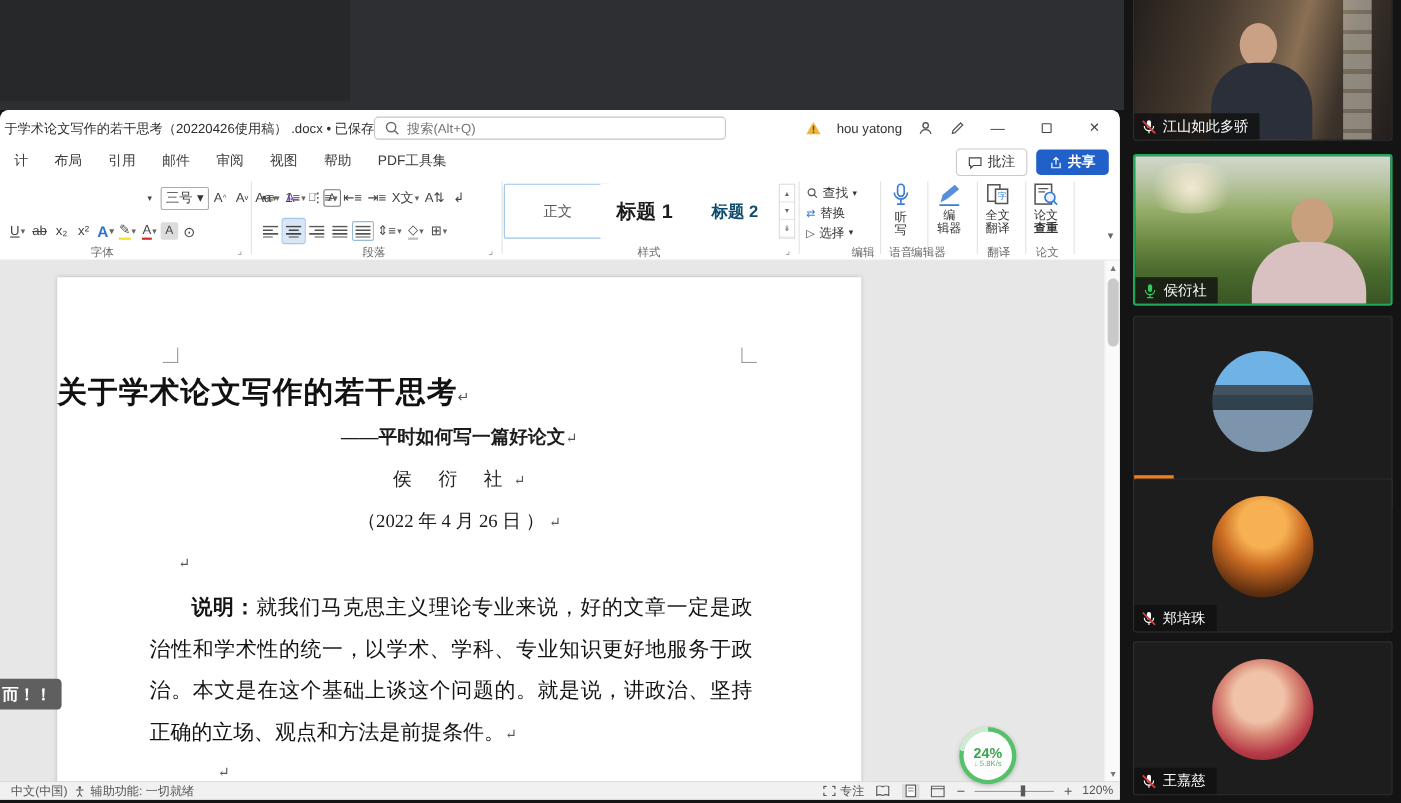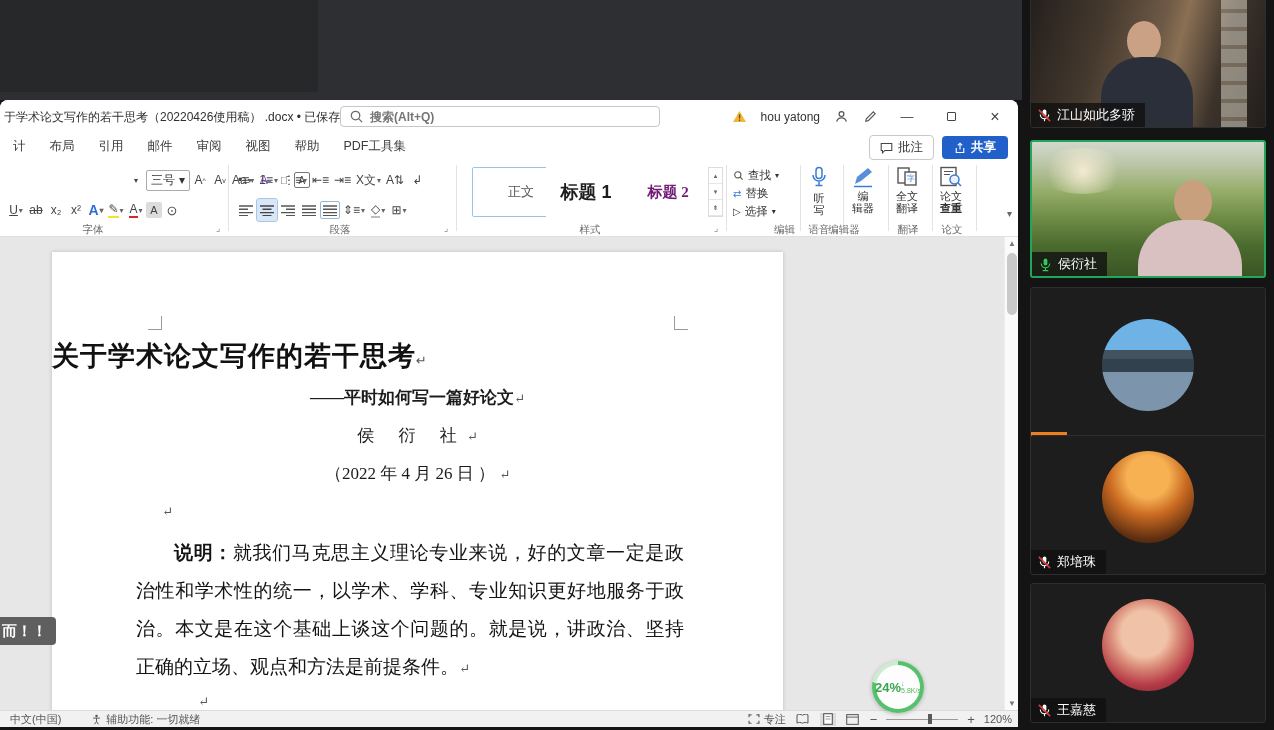--- a/index.html
+++ b/index.html
@@ -15,21 +15,21 @@
   .word { position:absolute; left:0; top:100px; width:1018px; height:627px; background:#fff;
     border-radius:8px 8px 0 0; overflow:hidden; font-size:12px; color:#333; }
 
   
   .titlebar { position:absolute; left:0; top:0; width:100%; height:33px; background:#fff; }
   .doc-title { position:absolute; left:4px; top:9px; font-size:12px; color:#2f2f2f; white-space:nowrap; }
   .doc-title .caret { color:#555; font-size:9px; margin-left:4px; }
   .searchbox { position:absolute; left:340px; top:6px; width:320px; height:21px; border:1px solid #c6c6c6;
     border-radius:4px; background:#fff; display:flex; align-items:center; padding:0 8px; gap:6px; }
   .searchbox input { border:none; outline:none; font-size:12px; color:#666; width:100%; background:transparent;
-    font-family:"Liberation Sans", sans-serif;font-weight:bold; }
+    font-family:"Liberation Sans", sans-serif; }
   .tb-right { position:absolute; right:8px; top:0; height:33px; display:flex; align-items:center; gap:14px; }
   .tb-right .acct { font-size:12px; color:#333; }
   .winbtn { width:30px; text-align:center; color:#444; font-size:13px; cursor:pointer; }
   .sq { display:inline-block; width:9px; height:9px; border:1.2px solid #444; border-radius:1px; }
 
   
   .tabrow { position:absolute; left:0; top:33px; width:100%; height:27px; background:#fff; display:flex; align-items:center; }
   .tabs { display:flex; gap:2px; padding-left:2px; }
   .tab { padding:4px 11px; font-size:12.5px; color:#3b3b3b; cursor:pointer; white-space:nowrap; }
   .tabrow-right { position:absolute; right:10px; top:2px; display:flex; gap:8px; align-items:center; }
@@ -95,39 +95,39 @@
   .d-body { text-indent:2em; }
 
   
   .vscroll { position:absolute; right:0; top:137px; width:14px; height:473px; background:#fafafa; border-left:1px solid #ededed; }
   .vscroll .arr { position:absolute; left:0; width:14px; height:13px; font-size:8px; color:#777; text-align:center; line-height:13px; cursor:pointer; }
   .vscroll .thumb { position:absolute; left:2px; top:16px; width:10px; height:62px; background:#c9c9c9; border-radius:5px; cursor:pointer; }
 
   
   .statusbar { position:absolute; left:0; top:610px; width:100%; height:17px; background:#f1f1f1;
     border-top:1px solid #dcdcdc; display:flex; align-items:center; font-size:11px; color:#555; }
-  .sb-left { display:flex; align-items:center; gap:30px; padding-left:10px; }
+  .sb-left { display:flex; align-items:center; gap:6px; padding-left:10px; }
   .sb-right { position:absolute; right:6px; display:flex; align-items:center; gap:9px; }
   .sb-item { display:flex; align-items:center; gap:4px; cursor:pointer; }
   .viewic { width:16px; height:13px; display:flex; align-items:center; justify-content:center; cursor:pointer; }
   .viewic.sel { background:#dcdcdc; }
   .zslider { position:relative; width:72px; height:12px; cursor:pointer; }
   .zslider .track { position:absolute; left:0; right:0; top:5.5px; height:1.5px; background:#9a9a9a; }
   .zslider .thumb { position:absolute; left:58%; top:1px; width:4px; height:10px; background:#5a5a5a; }
 
   
   .edge-tip { position:absolute; left:0; top:617px; width:56px; height:28px; background:#5f5f5f; color:#fff;
     font-size:15px; font-weight:bold; display:flex; align-items:center; padding-left:2px; border-radius:0 4px 4px 0;
     overflow:hidden; white-space:nowrap; z-index:5; }
 
   
   .ring-widget { position:absolute; left:872px; top:661px; width:52px; height:52px; border-radius:50%;
     background:conic-gradient(#55c16a 0 78%, #cdeccf 78% 100%); box-shadow:0 1px 4px rgba(0,0,0,.25);
     display:flex; align-items:center; justify-content:center; z-index:6; cursor:pointer; }
-  .ring-inner { width:44px; height:44px; border-radius:50%; background:#fdfdfd; display:flex; flex-direction:row;
+  .ring-inner { width:44px; height:44px; border-radius:50%; background:#fdfdfd; display:flex; flex-direction:column;
     align-items:center; justify-content:center; }
   .ring-inner .pct { font-size:13px; color:#3aa64c; font-weight:bold; }
   .ring-inner .spd { font-size:7px; color:#55b864; margin-top:-1px; }
 
   
   .sidebar { position:absolute; left:1022px; top:0; width:252px; height:730px; background:#141414; }
   .tile { position:absolute; left:8px; width:236px; background:#1d1d1d; border-radius:3px; overflow:hidden;
     border:1px solid #2e2e2e; cursor:pointer; }
   .tile.active-speaker { border:2px solid #21a65a; }
   .namebar { position:absolute; left:0; bottom:0; background:rgba(15,15,15,.78); display:flex; align-items:center;
@@ -338,28 +338,28 @@
         <span class="ric">
           <span class="ubar" style="border-color:#bdbdbd;">◇</span>
             <span class="dd">▾</span>
           </span>
         <span class="ric">⊞<span class="dd">▾</span></span>
       </div>
       <span class="grp-label" style="left:295px; width:90px;">段落</span>
       <span class="launcher" style="left:444px;">⌟</span>
       <div class="gdiv" style="left:456px;"></div>
 
-      <div class="stylecard active" style="left:472px; width:98px;">
+      <div class="stylecard active" style="left:458px; width:98px;">
         <span style="font-size:13px; color:#555;">正文</span>
       </div>
       <div class="stylecard" style="left:546px; width:80px;">
         <span style="font-size:18px; font-weight:bold; color:#1d1d1d;">标题 1</span>
       </div>
       <div class="stylecard" style="left:630px; width:76px;">
-        <span style="font-size:15px; font-weight:bold; color:#701a75;font-family:Liberation Serif, serif;">标题 2</span>
+        <span style="font-size:15px; font-weight:bold; color:#0c4a6e;">标题 2</span>
       </div>
       <div class="gal-col" style="left:708px;">
         <div>▴</div>
         <div>▾</div>
         <div>⇟</div>
       </div>
       <span class="grp-label" style="left:545px; width:90px;">样式</span>
       <span class="launcher" style="left:714px;">⌟</span>
       <div class="gdiv" style="left:726px;"></div>
 

